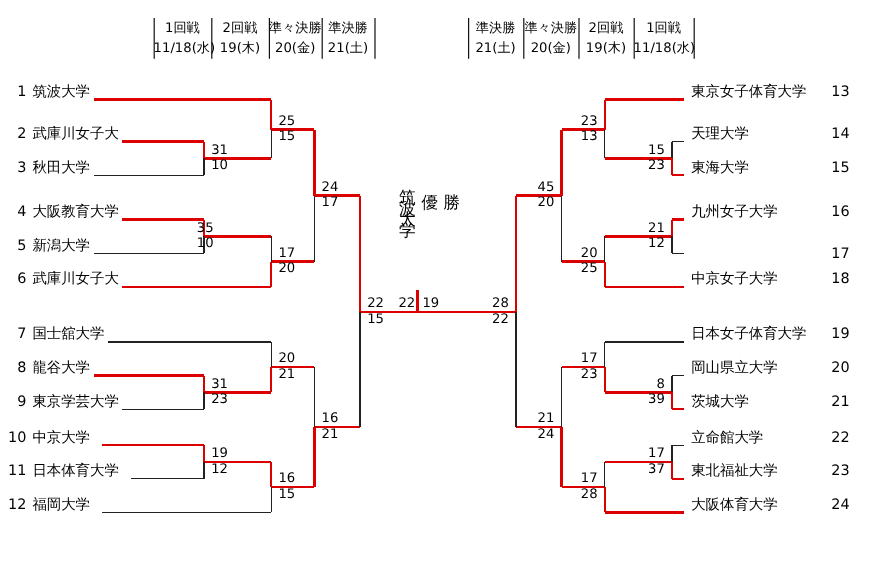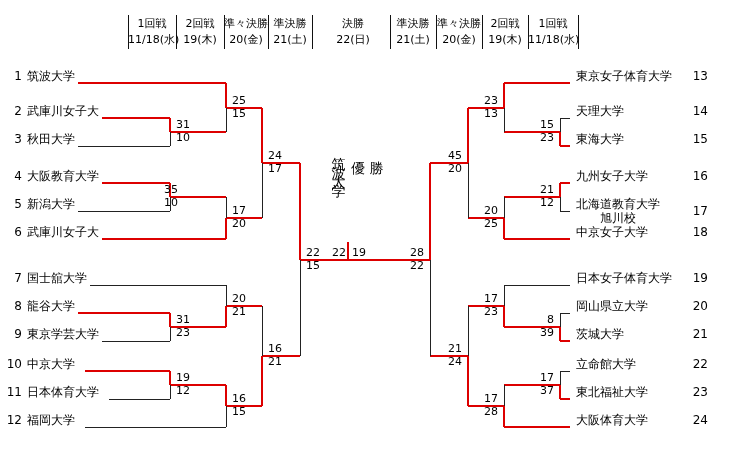--- a/index.html
+++ b/index.html
@@ -6,21 +6,21 @@
   .stage{position:relative;width:730px;height:470px;background:#ffffff;overflow:hidden;
          font-family:"DejaVu Sans","Liberation Sans",sans-serif;color:#000;}
   .stage svg{position:absolute;left:0;top:0;z-index:0;}
   
   .hcell{position:absolute;top:16px;text-align:center;z-index:2;}
   .hlabel,.hdate{display:block;font-size:11px;height:16px;line-height:16px;white-space:nowrap;}
   .hbar{position:absolute;top:15px;height:34px;width:1px;background:#111;z-index:2;}
   
   .team{position:absolute;left:6px;display:flex;font-size:12px;line-height:14px;z-index:2;white-space:nowrap;}
   .team .seed{width:16px;text-align:right;margin-right:5px;}
-  .team-right{left:576px;display:block;text-align:center;}
+  .team-right{left:576px;display:block;}
   .team-right .name{white-space:pre-line;}
   .rseed{position:absolute;left:686px;width:22px;text-align:right;font-size:12px;line-height:14px;z-index:2;}
   
   .score-pair{position:absolute;width:22px;z-index:2;}
   .score-pair span{display:block;height:13px;line-height:13px;font-size:11px;}
   .sp-r{text-align:right;}
   .fscore{position:absolute;top:246px;height:13px;line-height:13px;font-size:11px;z-index:2;}
   
   .champ-title{position:absolute;left:351px;top:160px;font-size:14px;white-space:pre;z-index:2;}
   .champ-name{position:absolute;left:330px;top:146px;font-size:14px;writing-mode:vertical-rl;
@@ -149,24 +149,20 @@
     <span class="hdate">19(木)</span>
   </div>
   <div class="hcell" style="left:224px;width:44px">
     <span class="hlabel">準々決勝</span>
     <span class="hdate">20(金)</span>
   </div>
   <div class="hcell" style="left:268px;width:44px">
     <span class="hlabel">準決勝</span>
     <span class="hdate">21(土)</span>
   </div>
-  <div class="hcell" style="left:316px;width:74px">
-    <span class="hlabel">決勝</span>
-    <span class="hdate">22(日)</span>
-  </div>
   <div class="hcell" style="left:390px;width:46px">
     <span class="hlabel">準決勝</span>
     <span class="hdate">21(土)</span>
   </div>
   <div class="hcell" style="left:436px;width:46px">
     <span class="hlabel">準々決勝</span>
     <span class="hdate">20(金)</span>
   </div>
   <div class="hcell" style="left:482px;width:46px">
     <span class="hlabel">2回戦</span>
@@ -223,22 +219,20 @@
     </div>
   <div class="team" style="top:413px">
       <span class="seed">12</span>
       <span class="name">福岡大学</span>
     </div>
 
   <div class="team team-right" style="top:69px"><span class="name">東京女子体育大学</span></div>
   <div class="team team-right" style="top:104px"><span class="name">天理大学</span></div>
   <div class="team team-right" style="top:132px"><span class="name">東海大学</span></div>
   <div class="team team-right" style="top:169px"><span class="name">九州女子大学</span></div>
-  <div class="team team-right" style="top:197px"><span class="name">北海道教育大学
-旭川校</span></div>
   <div class="team team-right" style="top:225px"><span class="name">中京女子大学</span></div>
   <div class="team team-right" style="top:271px"><span class="name">日本女子体育大学</span></div>
   <div class="team team-right" style="top:299px"><span class="name">岡山県立大学</span></div>
   <div class="team team-right" style="top:327px"><span class="name">茨城大学</span></div>
   <div class="team team-right" style="top:357px"><span class="name">立命館大学</span></div>
   <div class="team team-right" style="top:385px"><span class="name">東北福祉大学</span></div>
   <div class="team team-right" style="top:413px"><span class="name">大阪体育大学</span></div>
 
   <div class="rseed" style="top:69px">13</div>
   <div class="rseed" style="top:104px">14</div>

